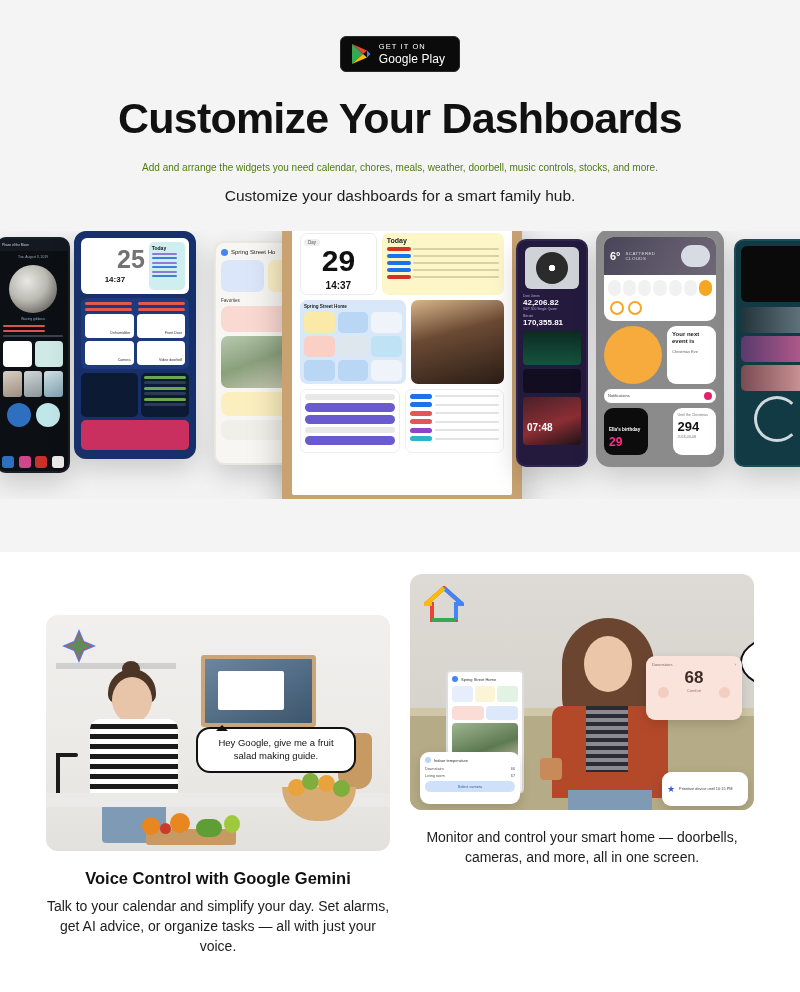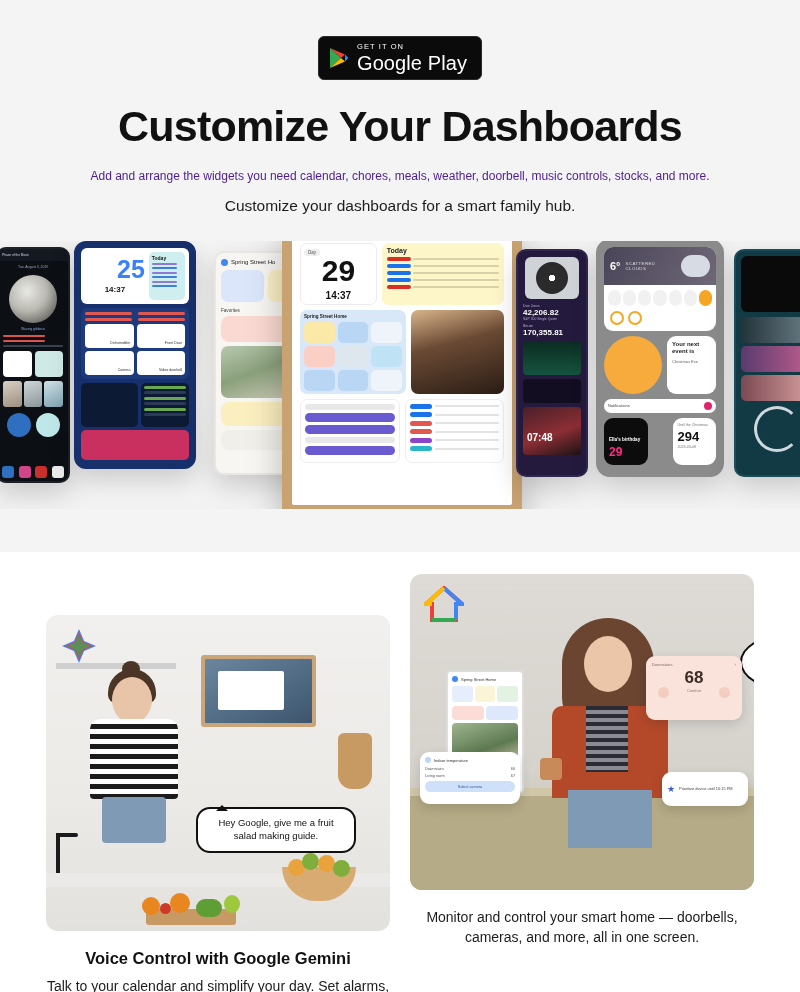--- a/index.html
+++ b/index.html
@@ -16,29 +16,29 @@
   .gp-badge {
     display:flex; align-items:center; gap:8px;
     background:#0b0b0b; border-radius:6px;
     padding:6px 14px 6px 10px;
     border:1px solid #2a2a2a;
   }
   .gp-tri { width:20px; height:22px; position:relative; }
   .gp-tri svg { display:block; }
   .gp-txt { display:flex; flex-direction:column; line-height:1; color:#fff; }
   .gp-small { font-size:7.5px; letter-spacing:1.1px; margin-bottom:2px; }
-  .gp-big { font-size:20px; font-weight:400; letter-spacing:.1px; }
+  .gp-big { font-size:12px; font-weight:400; letter-spacing:.1px; }
 
   
   .hero-title {
     text-align:center; font-size:43px; font-weight:700;
     letter-spacing:-.8px; color:#111; margin-top:22px;
   }
   .hero-sub {
-    text-align:center; font-size:12px; color:#4c1d95;
+    text-align:center; font-size:10px; color:#4d7c0f;
     line-height:1.32; margin-top:18px; padding:0 60px;
   }
   .hero-sub2 {
     text-align:center; font-size:15.5px; color:#1d1d1d;
     line-height:1.32; margin-top:12px;
   }
 
   
   .showcase {
     position:relative; width:800px; height:268px;
@@ -73,21 +73,21 @@
   .c-cyan { background:#bfe6e8; }
   .d1-dock { position:absolute; bottom:3px; left:4px; right:4px; display:flex; gap:3px; justify-content:space-between; }
   .d1-dock i { width:12px; height:12px; border-radius:3px; }
 
   
   .d2 { left:74px; top:0px; width:122px; height:228px; background:#17306b;
         border-radius:12px; border:3px solid #17306b; }
   .d2-inner { padding:4px; }
   .w-white { background:#fff; border-radius:6px; padding:4px; display:flex; gap:4px; height:56px; }
   .w-date { flex:.85; display:flex; flex-direction:column; justify-content:center; align-items:center; }
-  .w-num { font-size:25px; font-weight:700; color:#3b82f6; line-height:1;margin-left:32px; }
+  .w-num { font-size:25px; font-weight:700; color:#737373; line-height:1;margin-left:32px; }
   .w-time { font-size:8px; font-weight:700; color:#111; margin-top:3px; }
   .w-today { flex:1.15; background:#cfeef0; border-radius:5px; padding:3px; }
   .w-today h5 { font-size:5px; color:#111; margin-bottom:2px; }
   .w-today .rowl { height:2px; background:#8e7bd6; border-radius:2px; margin-bottom:2.5px; width:82%; }
   .w-today .rowl:nth-child(odd) { background:#3f7fd6; }
   .d2-sensors { background:#1d3a7d; border-radius:6px; margin-top:4px; padding:4px; }
   .sens-row { display:flex; gap:6px; margin-bottom:3px; }
   .sens { flex:1; height:3px; background:#e0584f; border-radius:2px; }
   .d2-grid { display:grid; grid-template-columns:1fr 1fr; gap:3px; margin-top:3px; }
   .d2-tile { background:#fff; border-radius:4px; height:24px; position:relative; }
@@ -206,21 +206,21 @@
   .d7-c.a { background:linear-gradient(90deg,#23333a,#6c7f88); }
   .d7-c.b { background:linear-gradient(90deg,#5a3a6e,#c05f8e); }
   .d7-c.c { background:linear-gradient(90deg,#7a4a52,#d9a0a0); }
   .d7-ring { margin:5px auto 0; width:46px; height:46px; border-radius:50%;
              border:3px solid #cfd8dc; border-right-color:transparent; }
 
   
   .white-band { position:absolute; left:0; top:552px; width:800px; height:440px; background:#fff; }
   .cards { display:flex; gap:20px; padding:22px 46px 0; }
   .card { flex:1; }
-  .photo { width:100%; height:316px; border-radius:12px; overflow:hidden; position:relative; }
+  .photo { width:100%; height:236px; border-radius:12px; overflow:hidden; position:relative; }
 
   
   .kitchen { background:linear-gradient(180deg,#f2f0ee 0%,#eceae7 58%,#e3e1de 100%);margin-top:41px; }
   .k-shelf { position:absolute; left:10px; top:48px; width:120px; height:6px; background:#cfcfcf; }
   .k-star { position:absolute; left:16px; top:14px; width:34px; height:34px; }
   .k-tv { position:absolute; left:155px; top:40px; width:115px; height:72px;
           background:#c9a57a; border-radius:3px; padding:4px; }
   .k-tv .scr { width:100%; height:100%; background:linear-gradient(150deg,#6c86a0,#3d566e); border-radius:1px; position:relative; }
   .k-tv .card-ov { position:absolute; left:12%; top:18%; width:62%; height:62%; background:#fff; border-radius:2px; }
   .k-person { position:absolute; left:42px; top:62px; width:92px; height:160px; }

